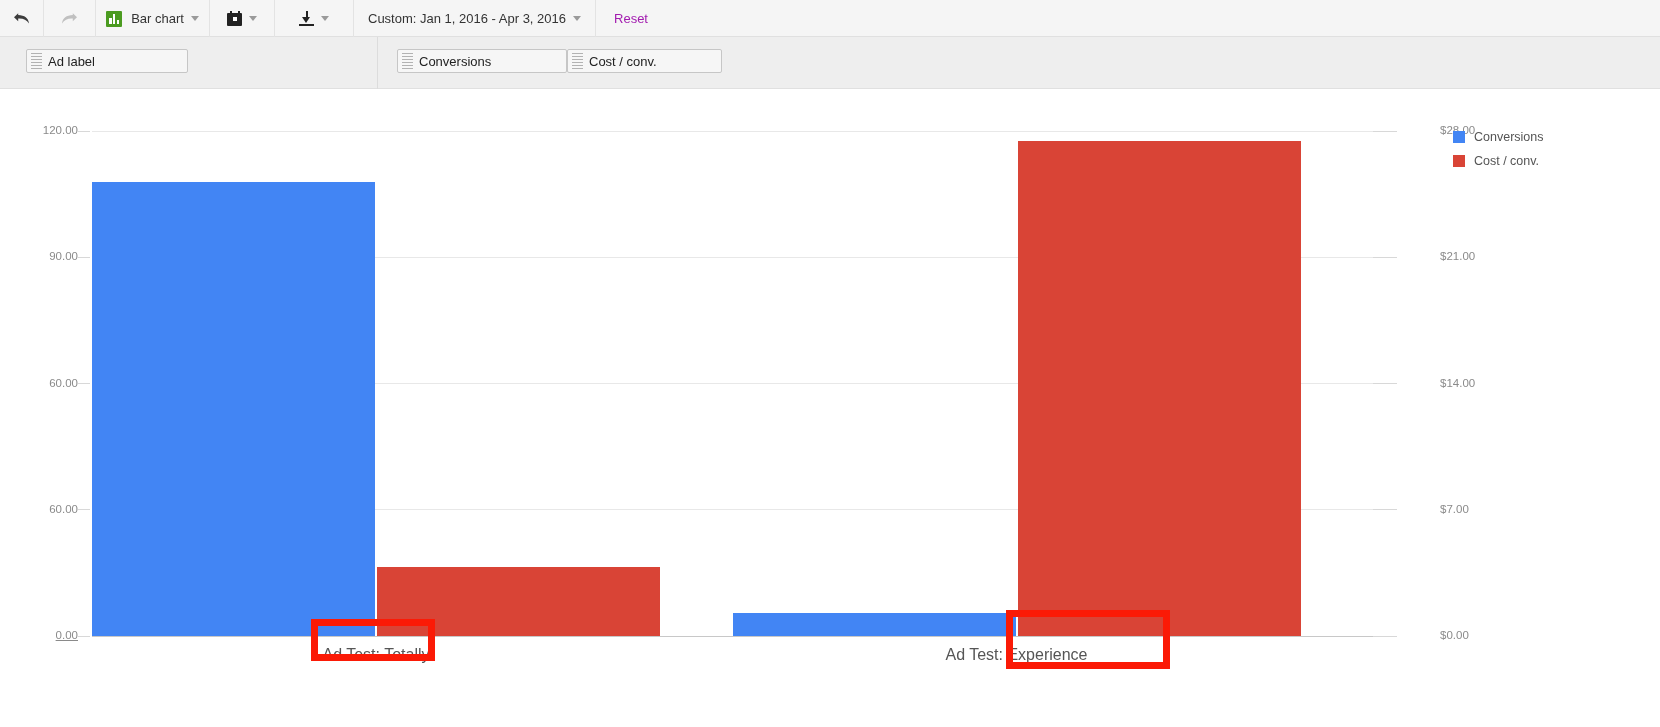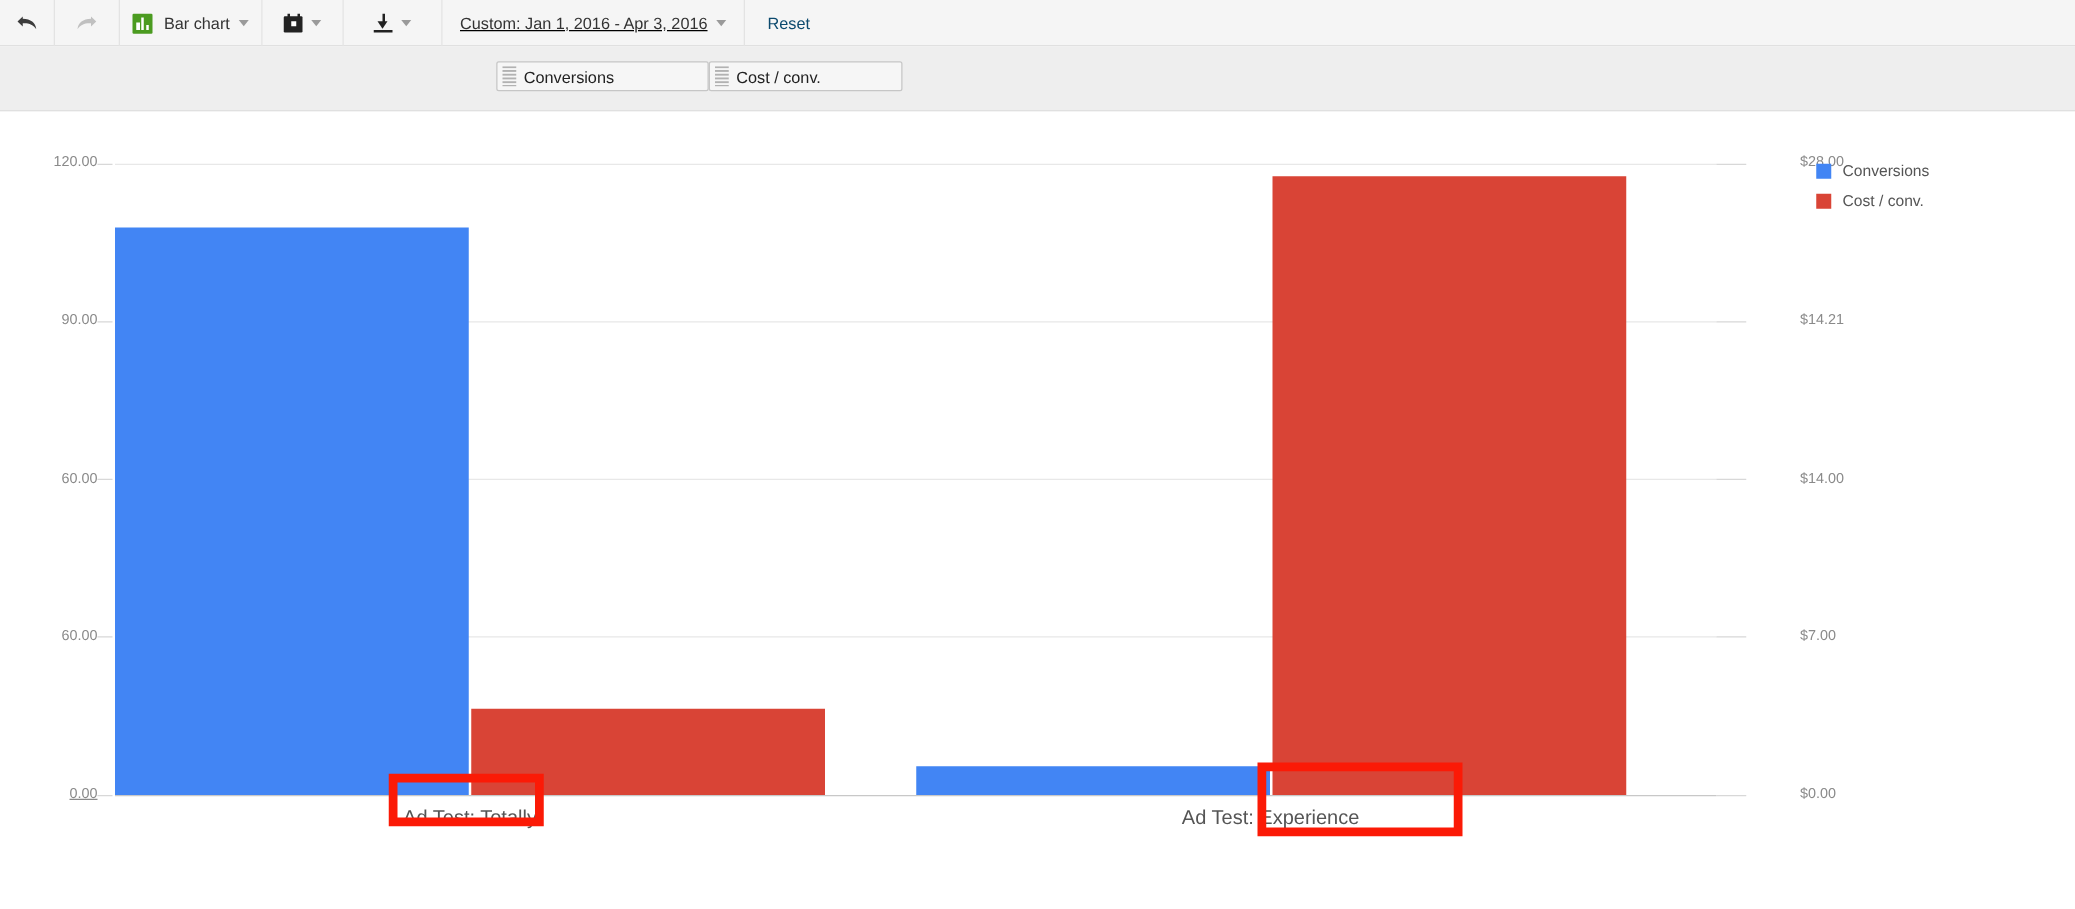--- a/index.html
+++ b/index.html
@@ -30,21 +30,21 @@
     border-left:4.5px solid transparent; border-right:4.5px solid transparent;
     border-top:5px solid #9a9a9a;
   }
   .undo-glyph, .redo-glyph{ display:block; }
 
   #cell-undo{ width:44px; }
   #cell-redo{ width:52px; }
   #cell-chart{ width:114px; padding:0 12px; }
   #cell-date-icon{ width:65px; }
   #cell-download{ width:79px; }
-  #cell-range{ padding:0 14px;text-decoration:underline; }
+  #cell-range{ padding:0 14px; }
   #cell-reset{ padding:0 18px; border-right:none; }
 
   .green-chart-icon{
     width:16px; height:16px; background:#4b9b20; border-radius:1px;
     margin-right:9px; position:relative; display:inline-block; flex:none;
   }
   .green-chart-icon i{ position:absolute; background:#ffffff; bottom:3px; }
   .green-chart-icon i:nth-child(1){ left:3px;  width:2.5px; height:6px; }
   .green-chart-icon i:nth-child(2){ left:6.7px;width:2.5px; height:10px; }
   .green-chart-icon i:nth-child(3){ left:10.4px;width:2.5px;height:4px; }
@@ -55,21 +55,21 @@
   .cal-icon .tabl{ position:absolute; left:2.5px; top:0; width:2px; height:4px; background:#222; }
   .cal-icon .tabr{ position:absolute; left:10.5px; top:0; width:2px; height:4px; background:#222; }
 
   .dl-icon{ width:15px; height:16px; position:relative; display:inline-block; }
   .dl-icon .stem{ position:absolute; left:6.5px; top:0; width:2px; height:8px; background:#222; }
   .dl-icon .head{ position:absolute; left:3px; top:6px; width:0; height:0;
       border-left:4.5px solid transparent; border-right:4.5px solid transparent; border-top:6px solid #222; }
   .dl-icon .base{ position:absolute; left:0; top:13.5px; width:15px; height:2px; background:#222; }
 
   #cell-range .tb-label{ color:#333; }
-  #cell-reset .tb-label{ color:#0c4a6e; }
+  #cell-reset .tb-label{ color:#a21caf; }
 
   
   #chipbar{
     position:absolute; left:0; top:37px; width:1660px; height:52px;
     background:#eeeeee; border-bottom:1px solid #e0e0e0;
   }
   #chip-zone-left{
     position:absolute; left:0; top:0; width:378px; height:52px;
     border-right:1px solid #dcdcdc;
   }
@@ -193,20 +193,26 @@
     <span class="tb-label">Custom: Jan 1, 2016 - Apr 3, 2016</span>
     <span class="caret"></span>
   </div>
 
   <div class="tb-cell" id="cell-reset">
     <span class="tb-label">Reset</span>
   </div>
 </div>
 
 <div id="chipbar">
+  <div id="chip-zone-left">
+    <div class="chip" id="chip-adlabel">
+      <span class="grip"></span>
+      <span class="chip-text">Ad label</span>
+    </div>
+  </div>
   <div id="chip-zone-right">
     <div class="chip" id="chip-conversions">
       <span class="grip"></span>
       <span class="chip-text">Conversions</span>
     </div>
     <div class="chip" id="chip-costconv">
       <span class="grip"></span>
       <span class="chip-text">Cost / conv.</span>
     </div>
   </div>
@@ -227,21 +233,21 @@
       <div class="tick-dash-l" style="top: 40.5px; left: 78px;"></div>
     </div>
 
   <div id="right-axis">
       <div class="ytick-right" style="top: 539px;">$0.00</div>
       <div class="tick-dash-r" style="top: 545.5px;"></div>
       <div class="ytick-right" style="top: 412.75px;">$7.00</div>
       <div class="tick-dash-r" style="top: 419.25px;"></div>
       <div class="ytick-right" style="top: 286.5px;">$14.00</div>
       <div class="tick-dash-r" style="top: 293px;"></div>
-      <div class="ytick-right" style="top: 160.25px;">$14.21</div>
+      <div class="ytick-right" style="top: 160.25px;">$21.00</div>
       <div class="tick-dash-r" style="top: 166.75px;"></div>
       <div class="ytick-right" style="top: 34px;">$28.00</div>
       <div class="tick-dash-r" style="top: 40.5px;"></div>
     </div>
 
   <div id="plot">
     <div id="gridlines">
         <div class="axisline" style="top: 504.5px;"></div>
         <div class="gridline" style="top: 378.25px;"></div>
         <div class="gridline" style="top: 252px;"></div>

